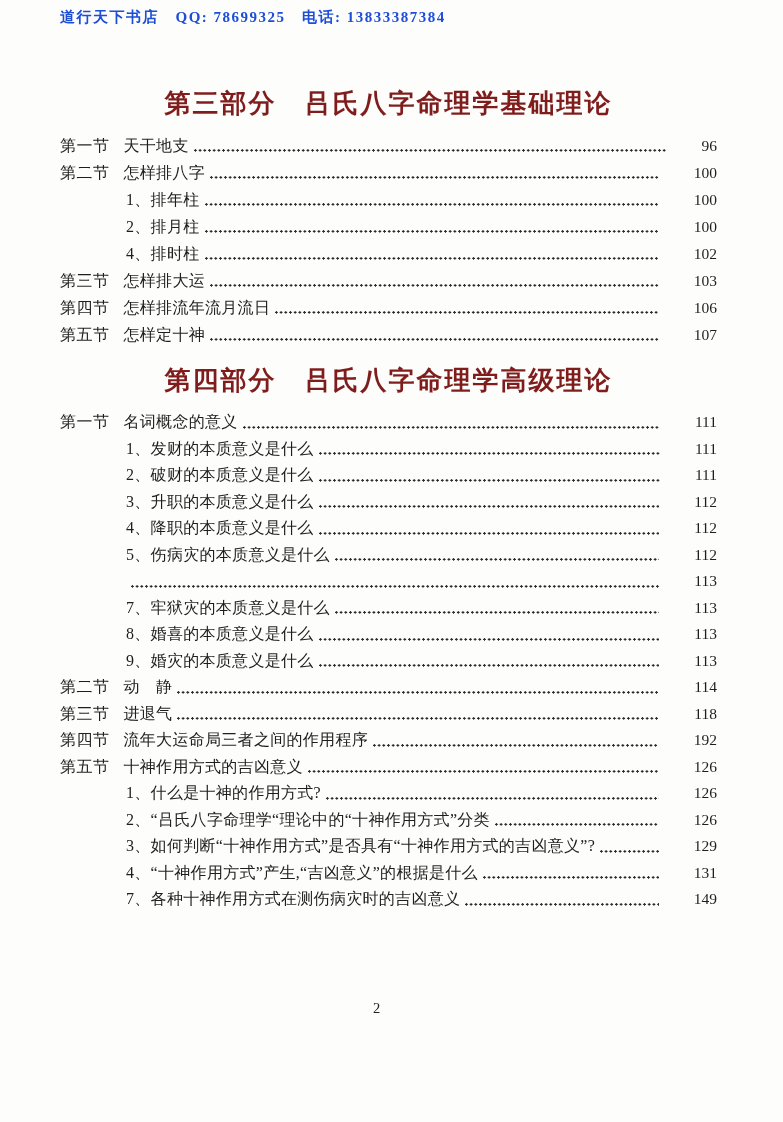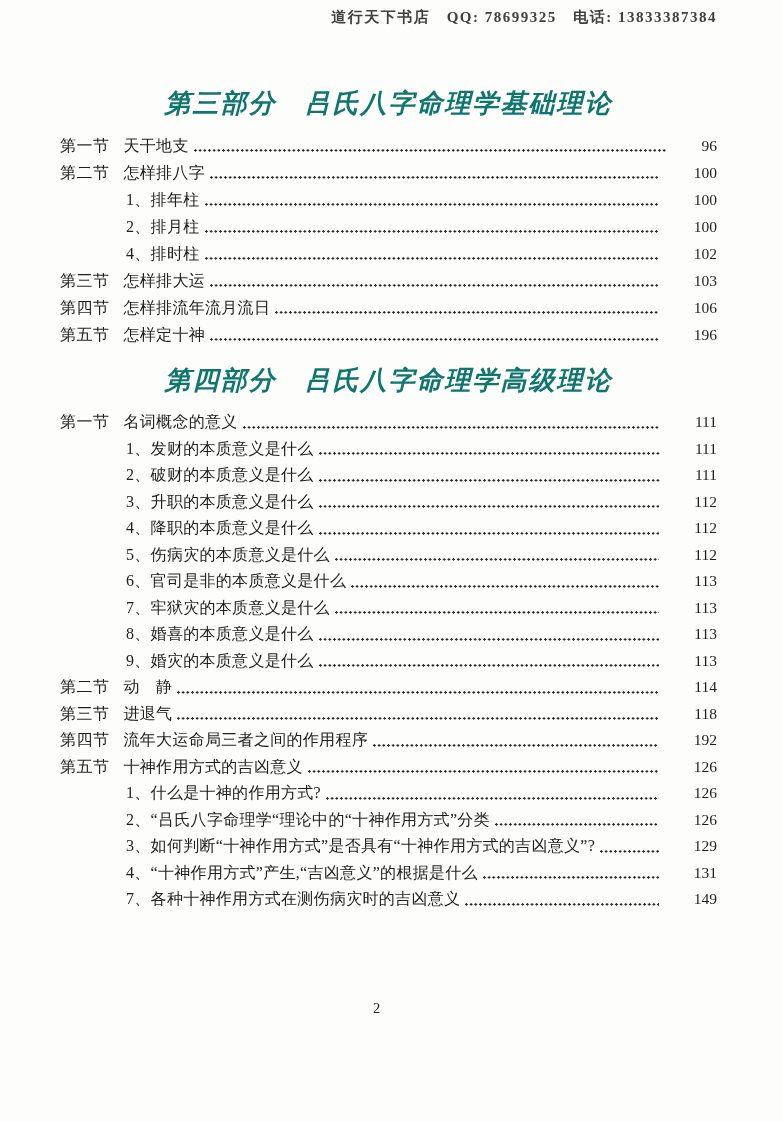--- a/index.html
+++ b/index.html
@@ -10,38 +10,37 @@
   }
   .page {
     position: relative;
     width: 783px; height: 1122px;
     background: #fdfdfb;
     color: #1e1e1e;
     padding: 6px 66px 0 60px;
     overflow: hidden;
   }
   .watermark-header {
-    text-align: right;
+    text-align: left;
     font-size: 15px;
     font-weight: bold;
     letter-spacing: 1.5px;
-    color: #404040;
+    color: #1d4ed8;
     padding-top: 2px;
   }
   .toc { margin-top: 60px; }
   .toc-section + .toc-section { margin-top: 16px; }
   .part-title {
     text-align: center;
     font-size: 26px;
     font-weight: bold;
     letter-spacing: 2px;
     line-height: 34px;
     margin-bottom: 11px;
-    color: #0f766e;
-    font-style: italic;
+    color: #7f1d1d;
   }
   .toc-section:nth-child(2) .toc-row { line-height: 26.5px; }
   .toc-row {
     display: flex;
     align-items: center;
     font-size: 16px;
     line-height: 27px;
     white-space: nowrap;
   }
   .toc-row.sub { padding-left: 66px; }
@@ -112,21 +111,21 @@
         <div class="toc-row">
           <span class="toc-label">第四节</span>
           <span class="toc-text">怎样排流年流月流日</span>
           <span class="toc-dots"></span>
           <span class="toc-page">106</span>
         </div>
         <div class="toc-row">
           <span class="toc-label">第五节</span>
           <span class="toc-text">怎样定十神</span>
           <span class="toc-dots"></span>
-          <span class="toc-page">196</span>
+          <span class="toc-page">107</span>
         </div>
       </div>
       <div class="toc-section">
         <div class="part-title">第四部分　吕氏八字命理学高级理论</div>
         <div class="toc-row">
           <span class="toc-label">第一节</span>
           <span class="toc-text">名词概念的意义</span>
           <span class="toc-dots"></span>
           <span class="toc-page">111</span>
         </div>
@@ -149,21 +148,20 @@
           <span class="toc-text">4、降职的本质意义是什么</span>
           <span class="toc-dots"></span>
           <span class="toc-page">112</span>
         </div>
         <div class="toc-row sub">
           <span class="toc-text">5、伤病灾的本质意义是什么</span>
           <span class="toc-dots"></span>
           <span class="toc-page">112</span>
         </div>
         <div class="toc-row sub">
-          <span class="toc-text">6、官司是非的本质意义是什么</span>
           <span class="toc-dots"></span>
           <span class="toc-page">113</span>
         </div>
         <div class="toc-row sub">
           <span class="toc-text">7、牢狱灾的本质意义是什么</span>
           <span class="toc-dots"></span>
           <span class="toc-page">113</span>
         </div>
         <div class="toc-row sub">
           <span class="toc-text">8、婚喜的本质意义是什么</span>

